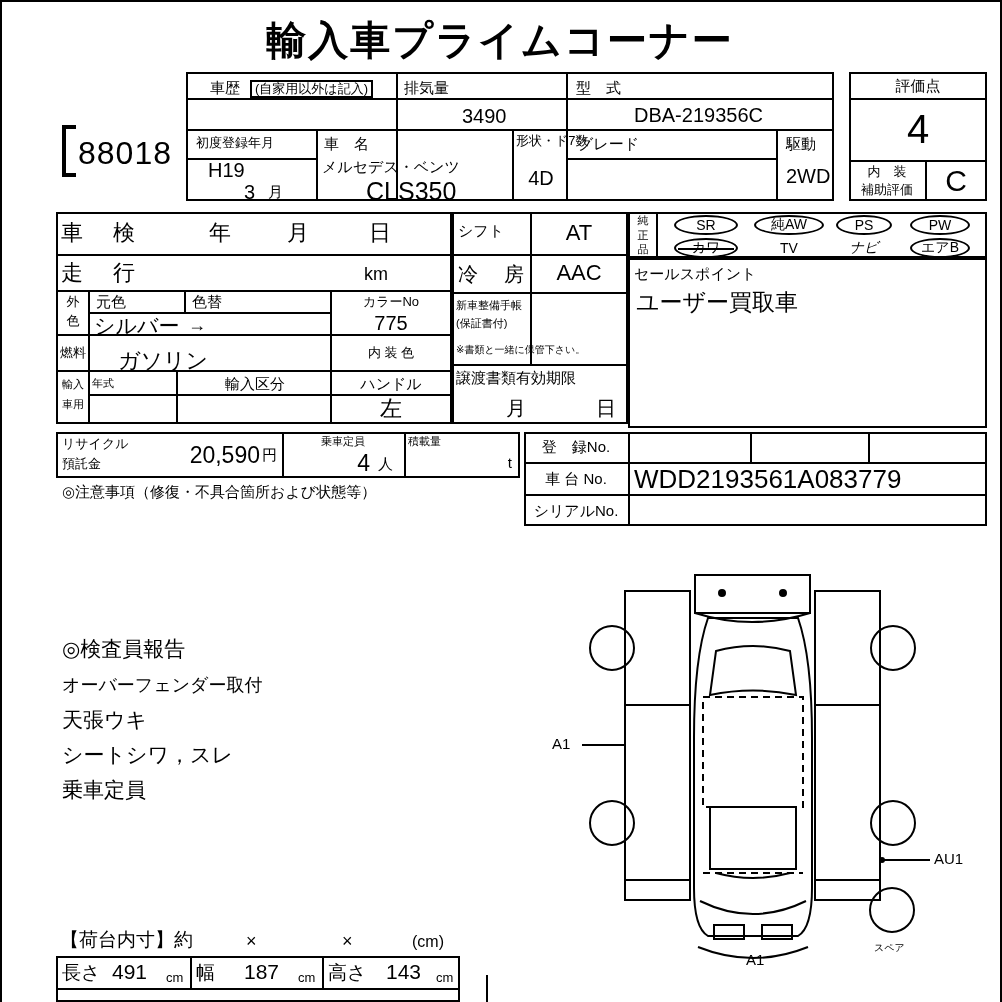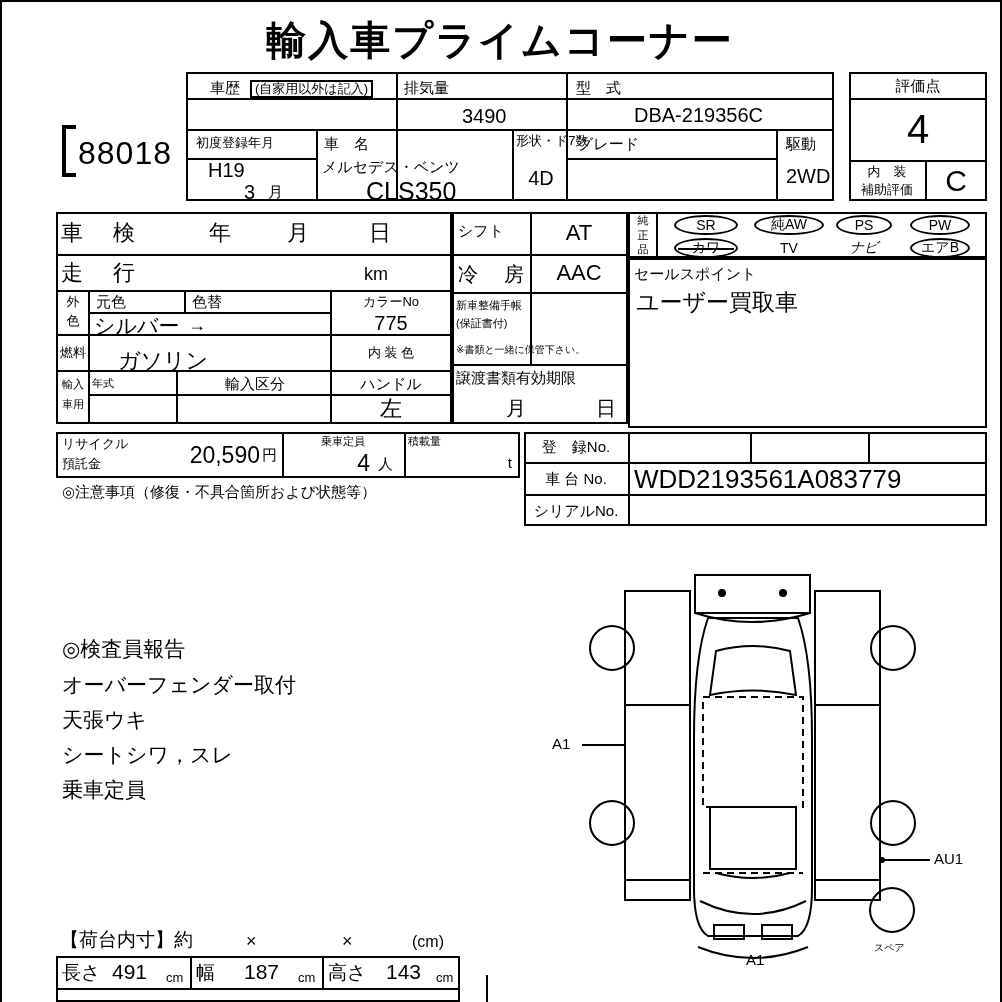--- a/index.html
+++ b/index.html
@@ -180,21 +180,21 @@
   <div class="vline" style="left:628px;top:432px;width:2px;height:94px;"></div>
   <div class="vline" style="left:750px;top:432px;width:2px;height:30px;"></div>
   <div class="vline" style="left:868px;top:432px;width:2px;height:30px;"></div>
 
   <div class="abs ctr lbl" style="left:526px;top:436px;width:100px;height:22px;">登　録No.</div>
   <div class="abs ctr lbl" style="left:526px;top:468px;width:100px;height:22px;">車 台 No.</div>
   <div class="abs ctr lbl" style="left:526px;top:500px;width:100px;height:22px;">シリアルNo.</div>
   <div class="abs lft" style="left:634px;top:465px;height:28px;font-size:26px;">WDD2193561A083779</div>
 
   <div class="abs lft" style="left:62px;top:636px;height:26px;font-size:21px;">◎検査員報告</div>
-  <div class="abs lft" style="left:62px;top:672px;height:26px;font-size:21px;">オーバーフェンダー取付</div>
+  <div class="abs lft" style="left:62px;top:672px;height:26px;font-size:18px;">オーバーフェンダー取付</div>
   <div class="abs lft" style="left:62px;top:707px;height:26px;font-size:21px;">天張ウキ</div>
   <div class="abs lft" style="left:62px;top:742px;height:26px;font-size:21px;">シートシワ，スレ</div>
   <div class="abs lft" style="left:62px;top:777px;height:26px;font-size:21px;">乗車定員</div>
 
   <div class="abs" style="left:530px;top:555px;width:460px;height:420px;">
     <svg width="460" height="420" viewBox="0 0 460 420">
       <g fill="none" stroke="#000" stroke-width="2">
 
         <rect x="165" y="20" width="115" height="38"></rect>
         <path d="M165 58 q57 18 115 0"></path>

